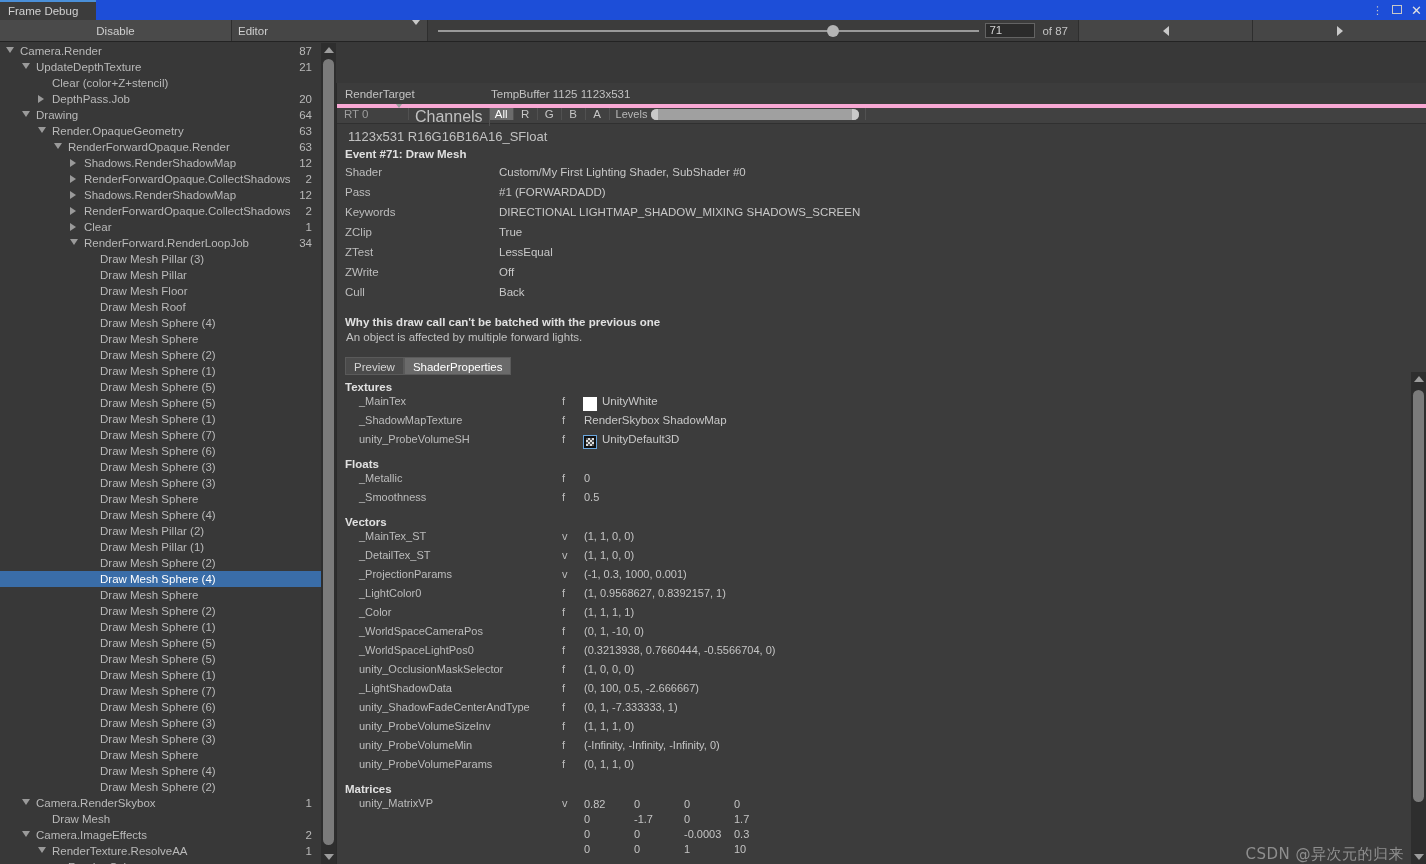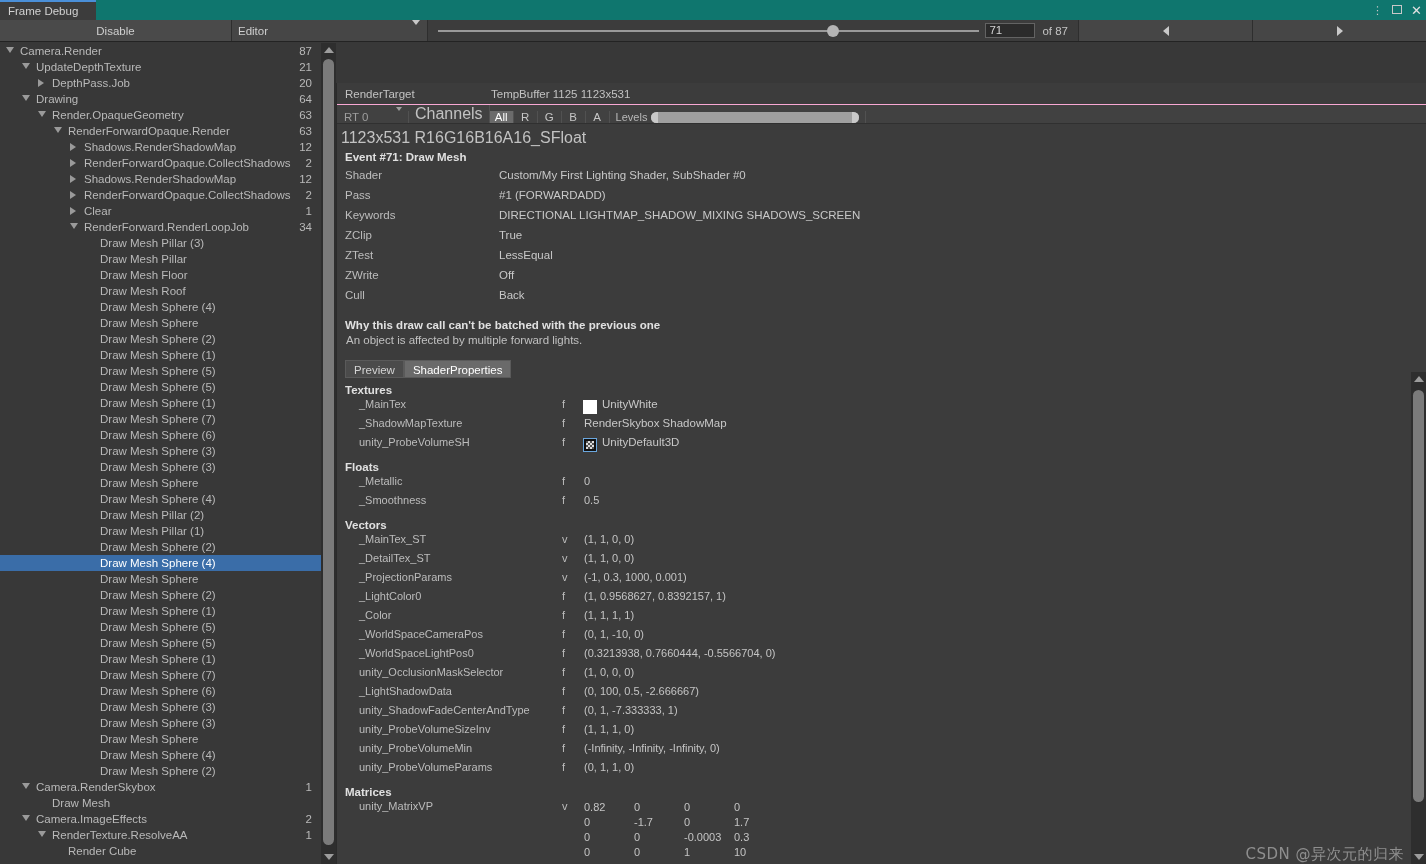--- a/index.html
+++ b/index.html
@@ -9,21 +9,21 @@
     font-family: "Liberation Sans", sans-serif;
     font-size: 11px;
     color: #b9b9b9;
     overflow: hidden;
   }
   .app { position: relative; width: 1426px; height: 864px; background: #383838; }
 
   
   .titlebar {
     position: absolute; left: 0; top: 0; width: 1426px; height: 20px;
-    background: #0f766e;
+    background: #1d4ed8;
   }
   .tab {
     position: absolute; left: 0; top: 0; width: 96px; height: 20px;
     background: #3c3c3c;
     border-top: 2px solid #4a8fd8;
     color: #d2d2d2; font-size: 11.5px;
     line-height: 18px; padding-left: 8px;
     white-space: nowrap;
   }
   .winbtns {
@@ -137,22 +137,22 @@
     margin-top: 40px;
   }
   .rt-header {
     position: absolute; left: 0; top: 0; width: 1090px; height: 21px;
     display: flex; align-items: center; color: #c2c2c2; font-size: 11.5px;
     background: #3c3c3c;
   }
   .rt-header .lbl { padding-left: 8px; width: 154px; }
   .rt-toolbar {
     position: absolute; left: 0; top: 21px; width: 1090px; height: 20px;
-    background: #414141; border-top: 1px solid #f9a8d4; border-bottom: 1px solid #303030;
-    display: flex; align-items: flex-end;
+    background: #414141; border-top: 4px solid #f9a8d4; border-bottom: 1px solid #303030;
+    display: flex; align-items: flex-start;
   }
   .rt-sel {
     width: 72px; border-right: 1px solid #515151; display: flex; align-items: center;
     padding-left: 7px; color: #9e9e9e; font-size: 11.5px; position: relative;
   }
   .rt-sel .caret { position: absolute; right: 6px; top: 50%; transform: translateY(-50%); }
   .rt-sel .caret-down { border-top-color: #9e9e9e; border-left-width: 3.5px; border-right-width: 3.5px; border-top-width: 4.5px; }
   .rt-lab {
     display: flex; align-items: center; padding: 0 6px;
     color: #c2c2c2; font-size: 16px; border-right: 1px solid #515151;
@@ -174,21 +174,21 @@
     content: ""; position: absolute; top: 0; width: 7px; height: 11px;
     background: #c9c9c9;
   }
   .levels-bar::before { left: 0; border-radius: 6px 0 0 6px; }
   .levels-bar::after { right: 0; border-radius: 0 6px 6px 0; }
 
   .detail-body {
     position: absolute; left: 0; top: 42px; width: 1090px; height: 779px;
     overflow: hidden;
   }
-  .fmt-line { padding: 4px 0 0 4px; font-size: 16px; color: #c2c2c2; }
+  .fmt-line { padding: 4px 0 0 11px; font-size: 13px; color: #c2c2c2; }
   .evt-line { padding: 4px 0 0 8px; font-size: 11.5px; color: #e0e0e0; font-weight: bold; }
 
   .kv { position: relative; height: 20px; font-size: 11.5px; }
   .kv .k { position: absolute; left: 8px; top: 0; color: #bdbdbd; }
   .kv .v { position: absolute; left: 162px; top: 0; color: #c8c8c8; }
 
   .why-title { padding: 10px 0 0 8px; font-size: 11.5px; color: #e0e0e0; font-weight: bold; }
   .why-text { padding: 3px 0 0 9px; font-size: 11.5px; color: #c0c0c0; }
 
   .tabs-row { margin: 14px 0 0 8px; display: flex; height: 18px; }
@@ -283,20 +283,23 @@
     <div class="tree-rows" id="tree-rows">
         <div class="row">
           <span class="foldout fold-open" style="left: 6px;"></span>
           <span class="label" style="left: 20px;">Camera.Render</span>
           <span class="count">87</span>
         </div>
         <div class="row">
           <span class="foldout fold-open" style="left: 22px;"></span>
           <span class="label" style="left: 36px;">UpdateDepthTexture</span>
           <span class="count">21</span>
+        </div>
+        <div class="row">
+          <span class="label" style="left: 52px;">Clear (color+Z+stencil)</span>
         </div>
         <div class="row">
           <span class="foldout fold-closed" style="left: 38px;"></span>
           <span class="label" style="left: 52px;">DepthPass.Job</span>
           <span class="count">20</span>
         </div>
         <div class="row">
           <span class="foldout fold-open" style="left: 22px;"></span>
           <span class="label" style="left: 36px;">Drawing</span>
           <span class="count">64</span>

